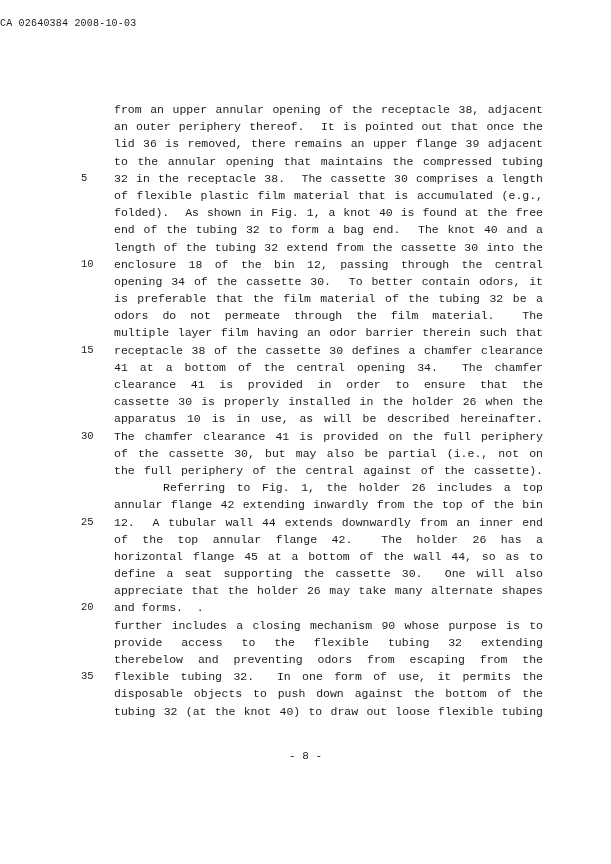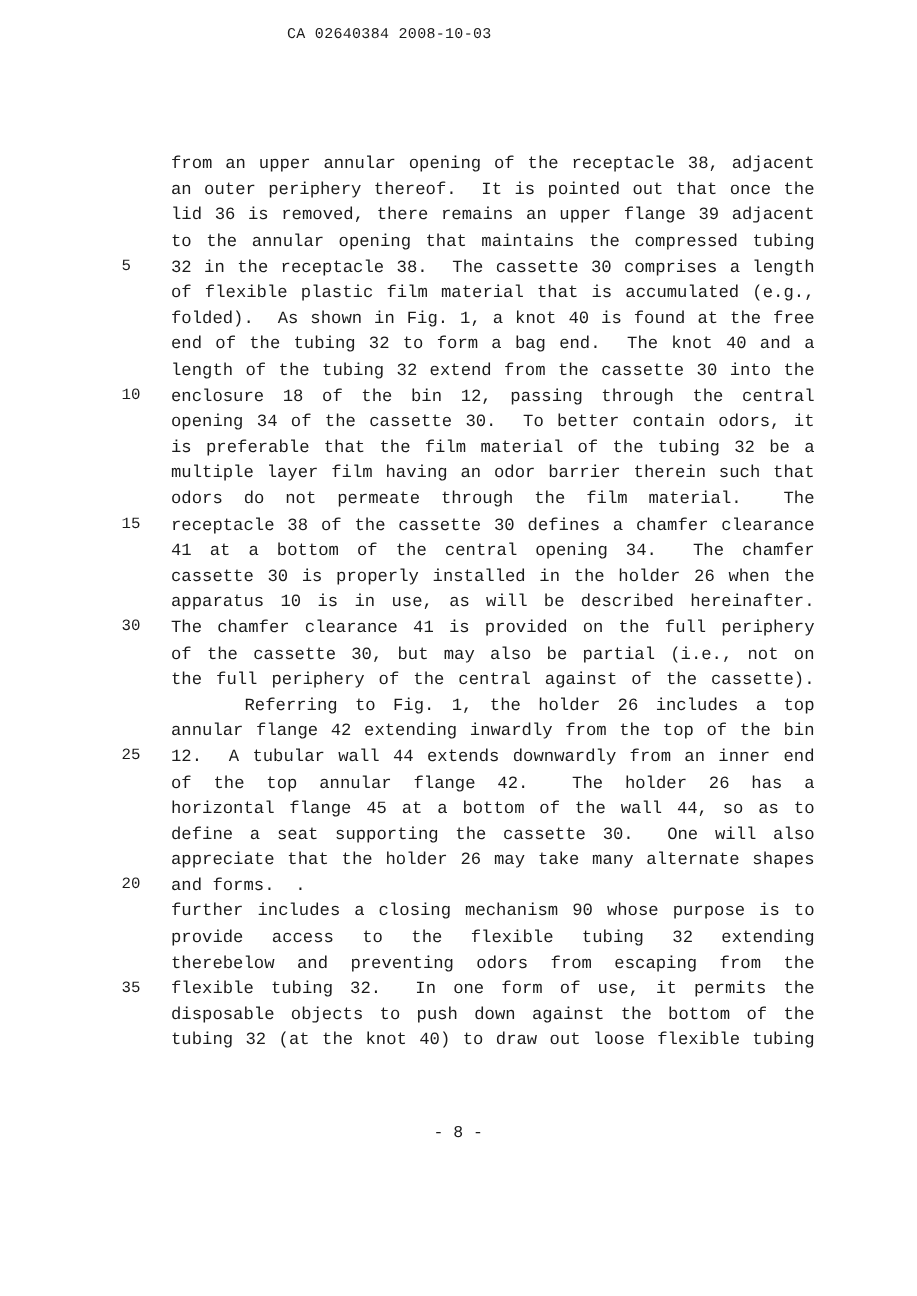--- a/index.html
+++ b/index.html
@@ -15,21 +15,20 @@
   .page {
     position: absolute;
     inset: 0;
     background: #ffffff;
   }
   .doc-header {
     position: absolute;
     top: 18px;
     left: 0;
     width: 519px;
-    text-align: center;
     font-size: 10px;
     letter-spacing: 0.2px;
     white-space: nowrap;
   }
   .text-body {
     position: absolute;
     top: 101px;
     left: 80px;
     width: 463px;
   }
@@ -119,36 +118,40 @@
       <div class="text-line">
         <span class="line-number"></span>
         <span class="line-text justify">opening 34 of the cassette 30.&nbsp; To better contain odors, it</span>
       </div>
       <div class="text-line">
         <span class="line-number"></span>
         <span class="line-text justify">is preferable that the film material of the tubing 32 be a</span>
       </div>
       <div class="text-line">
         <span class="line-number"></span>
+        <span class="line-text justify">odors do not permeate through the film material.&nbsp; The</span>
+      </div>
+      <div class="text-line">
+        <span class="line-number"></span>
         <span class="line-text justify">multiple layer film having an odor barrier therein such that</span>
-      </div>
-      <div class="text-line">
-        <span class="line-number"></span>
-        <span class="line-text justify">odors do not permeate through the film material.&nbsp; The</span>
       </div>
       <div class="text-line">
         <span class="line-number">15</span>
         <span class="line-text justify">receptacle 38 of the cassette 30 defines a chamfer clearance</span>
       </div>
       <div class="text-line">
         <span class="line-number"></span>
         <span class="line-text justify">41 at a bottom of the central opening 34.&nbsp; The chamfer</span>
       </div>
       <div class="text-line">
         <span class="line-number"></span>
+        <span class="line-text justify">clearance 41 is provided in order to ensure that the</span>
+      </div>
+      <div class="text-line">
+        <span class="line-number"></span>
         <span class="line-text justify">cassette 30 is properly installed in the holder 26 when the</span>
       </div>
       <div class="text-line">
         <span class="line-number"></span>
         <span class="line-text justify">apparatus 10 is in use, as will be described hereinafter.</span>
       </div>
       <div class="text-line">
         <span class="line-number">30</span>
         <span class="line-text justify">The chamfer clearance 41 is provided on the full periphery</span>
       </div>

